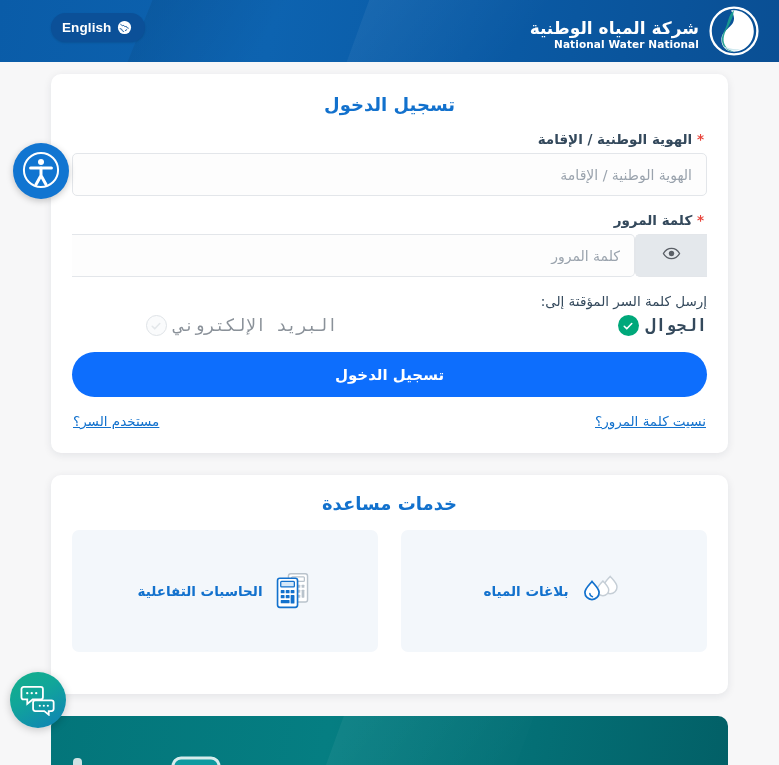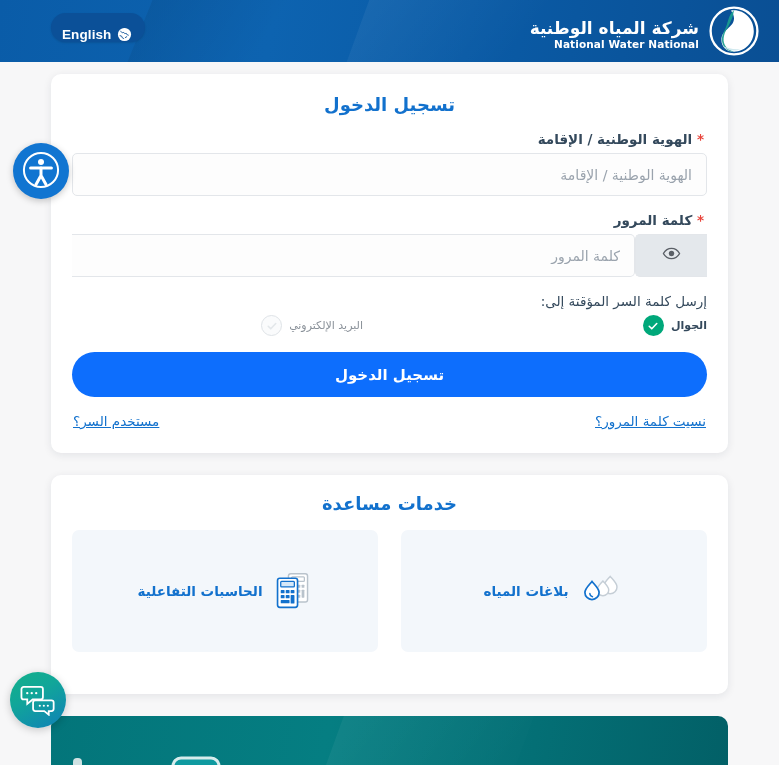--- a/index.html
+++ b/index.html
@@ -53,21 +53,21 @@
     left: 51px;
     top: 13px;
     height: 29px;
     padding: 0 13px 0 11px;
     border-radius: 16px;
     background: #0b5098;
     color: #ffffff;
     font-size: 13.5px;
     font-weight: 600;
     display: flex;
-    align-items: flex-end;
+    align-items: center;
     gap: 6px;
     cursor: pointer;
     border: none;
     direction: ltr;
     letter-spacing: .1px;
     box-shadow: 0 1px 2px rgba(0,0,0,0.12);
   }
   .lang-btn .globe { display: flex; }
 
   .logo {
@@ -192,23 +192,24 @@
   }
   .radio-opt {
     display: flex;
     flex-direction: row-reverse;
     align-items: center;
     gap: 7px;
     cursor: pointer;
   }
   .radio-opt + .radio-opt { margin-right: 280px; }
   .radio-label {
-    font-size: 11px;
+    font-size: 17px;
     color: #34495c;
     font-weight: 600;
+    font-family: Liberation Mono, monospace;
   }
   .radio-label.muted { color: #8a9199; font-weight: 500; }
   .radio-mark {
     width: 21px; height: 21px;
     border-radius: 50%;
     display: flex; align-items: center; justify-content: center;
     flex-shrink: 0;
   }
   .radio-mark.on { background: #00a87a; }
   .radio-mark.off { background: #fafbfc; border: 1px solid #dfe3e7; }

